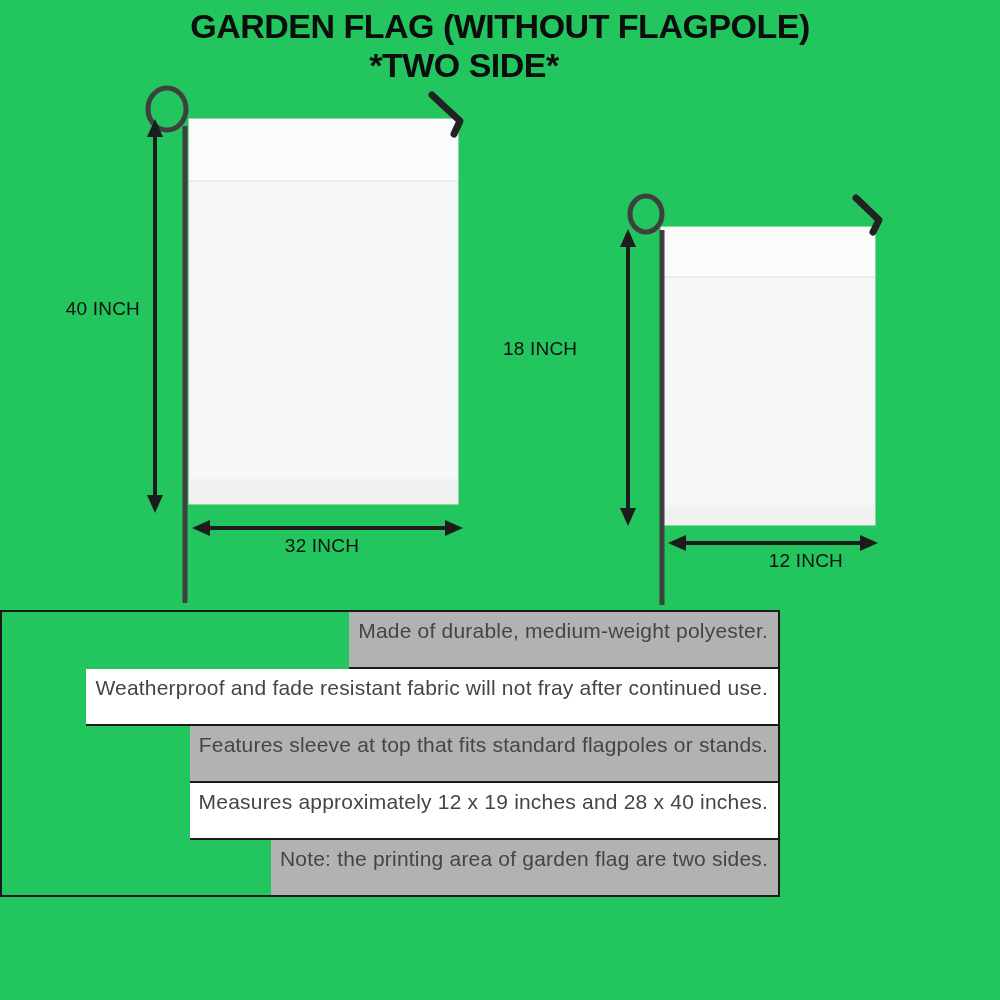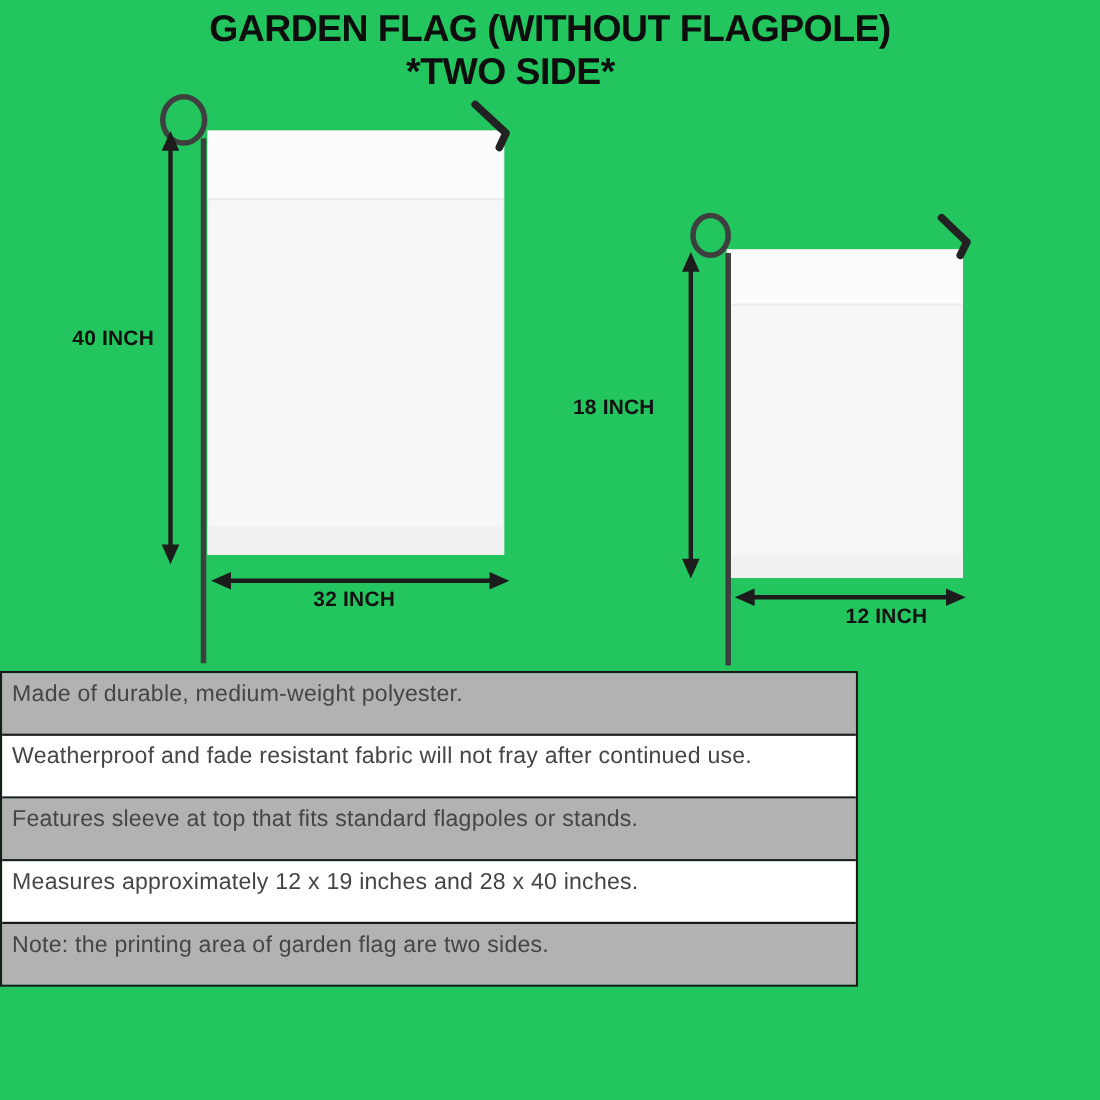--- a/index.html
+++ b/index.html
@@ -14,31 +14,31 @@
     font-size:34px;font-weight:800;color:#0d0d0d;letter-spacing:-0.5px;line-height:40px;
   }
   .title-line2{
     font-size:34px;font-weight:800;color:#0d0d0d;letter-spacing:-0.5px;line-height:38px;
     position:relative;left:-36px;
   }
   
   .diagram-svg{position:absolute;top:0;left:0;width:1000px;height:1000px;}
   
   .dim-label{
-    position:absolute;font-size:19px;font-weight:bold;color:#111111;
+    position:absolute;font-size:19px;font-weight:normal;color:#111111;
     letter-spacing:0.2px;white-space:nowrap;
   }
   .dim-40{top:298px;left:30px;width:110px;text-align:right;}
   .dim-28{top:535px;left:252px;width:140px;text-align:center;}
-  .dim-18{top:360px;left:503px;width:110px;text-align:center;}
+  .dim-18{top:338px;left:503px;width:110px;text-align:left;}
   .dim-12{top:550px;left:703px;width:140px;text-align:right;}
   
   .feature-table{
     position:absolute;top:610px;left:0;width:776px;height:283px;
-    border:2px solid #1a1a1a;display:flex;flex-direction:column;
+    border:2px solid #1a1a1a;display:flex;flex-direction:column;align-items:flex-end;
   }
   .feature-row{
     flex:1 1 0;display:block;box-sizing:border-box;
     padding:7px 10px 0 9px;
     font-size:21px;color:#454545;letter-spacing:0.2px;
     border-bottom:2px solid #1a1a1a;background:#ffffff;
   }
   .feature-row:last-child{border-bottom:none;}
   .feature-row.shaded{background:#b2b2b2;}
 </style>

